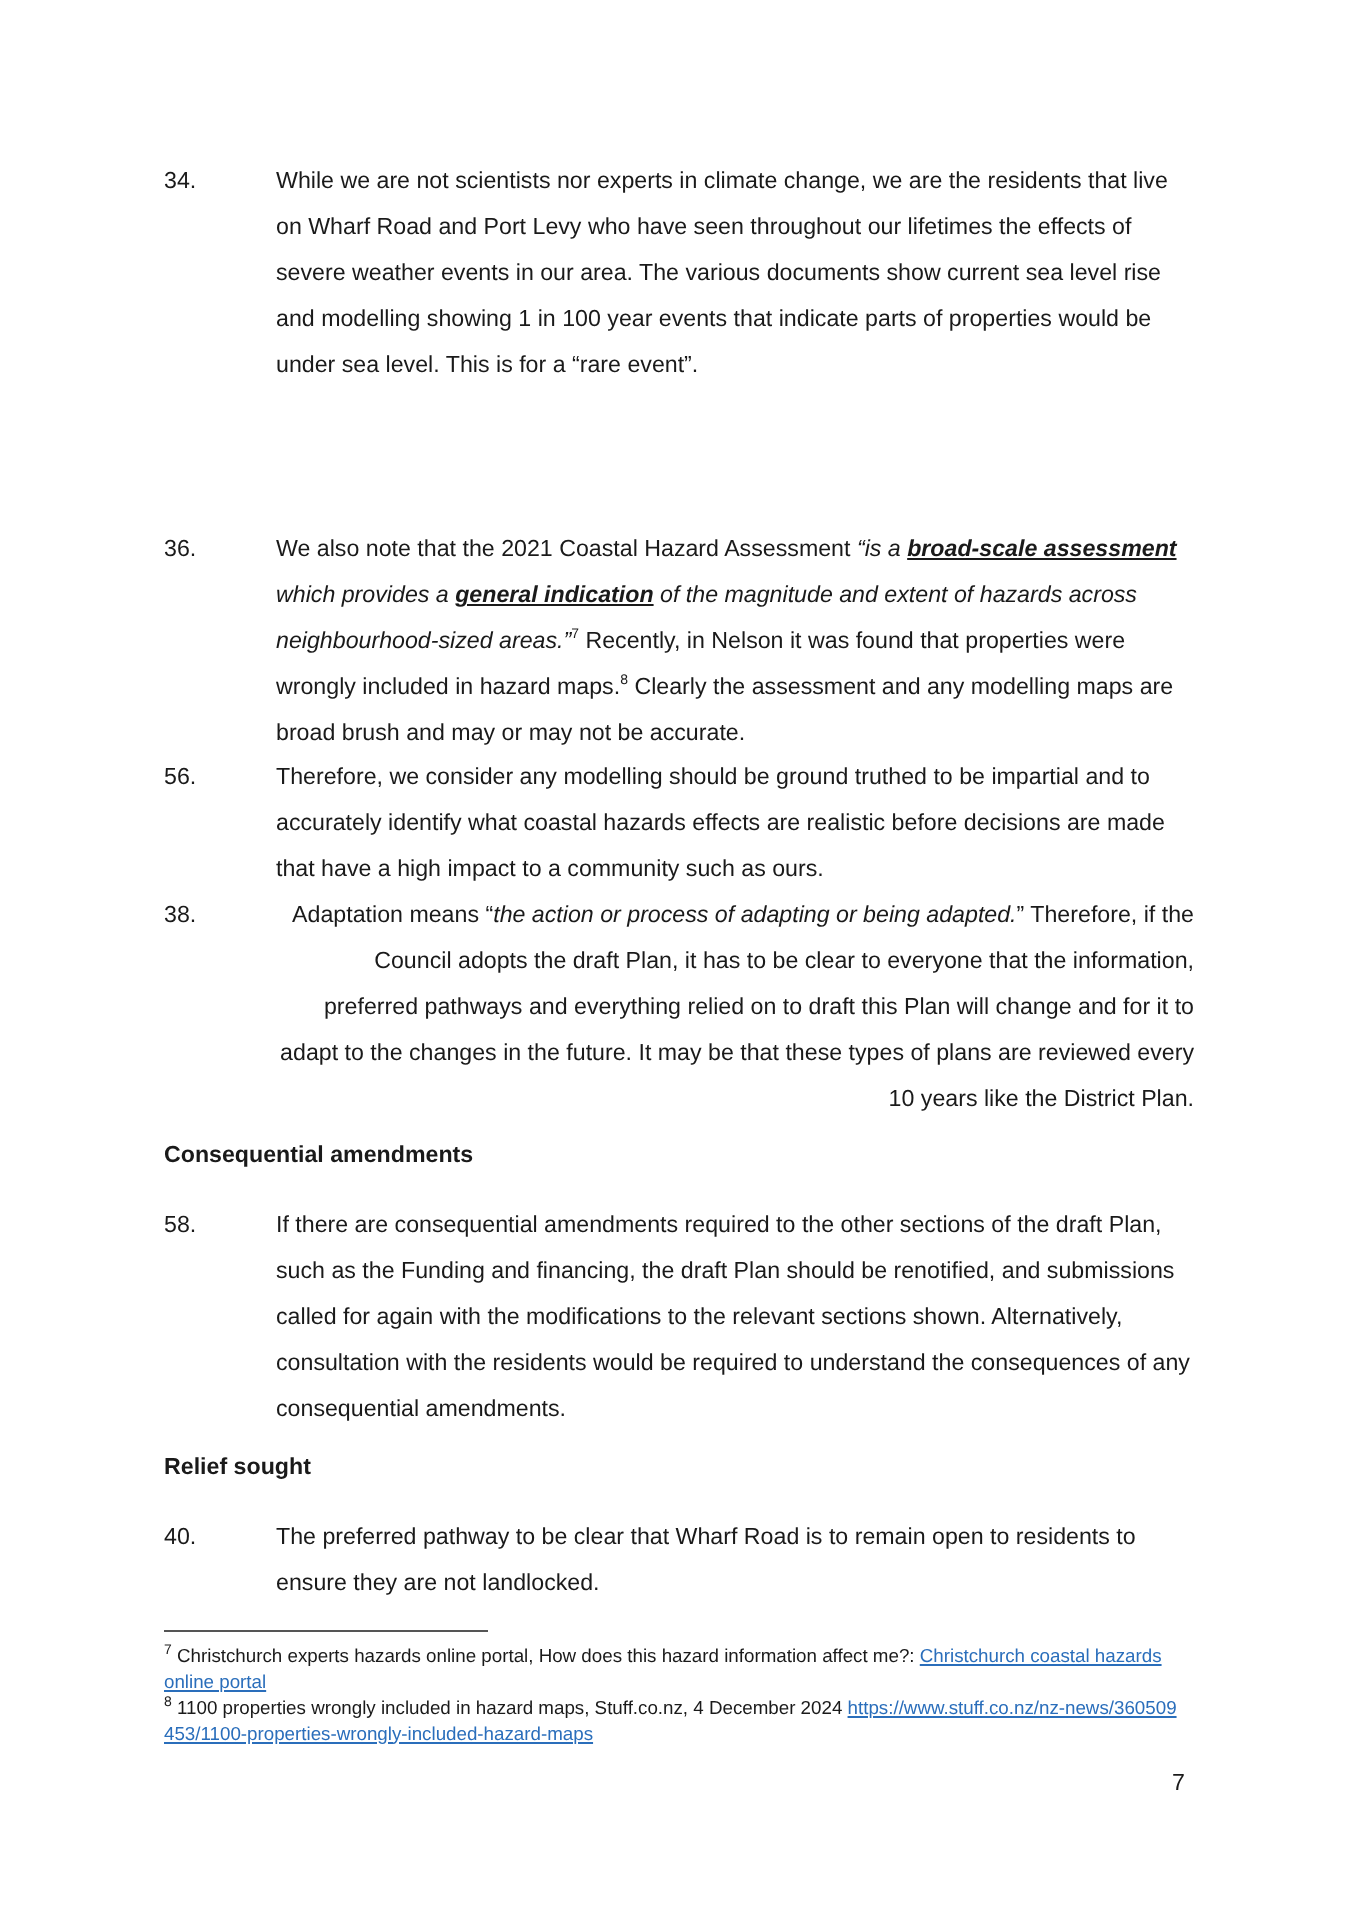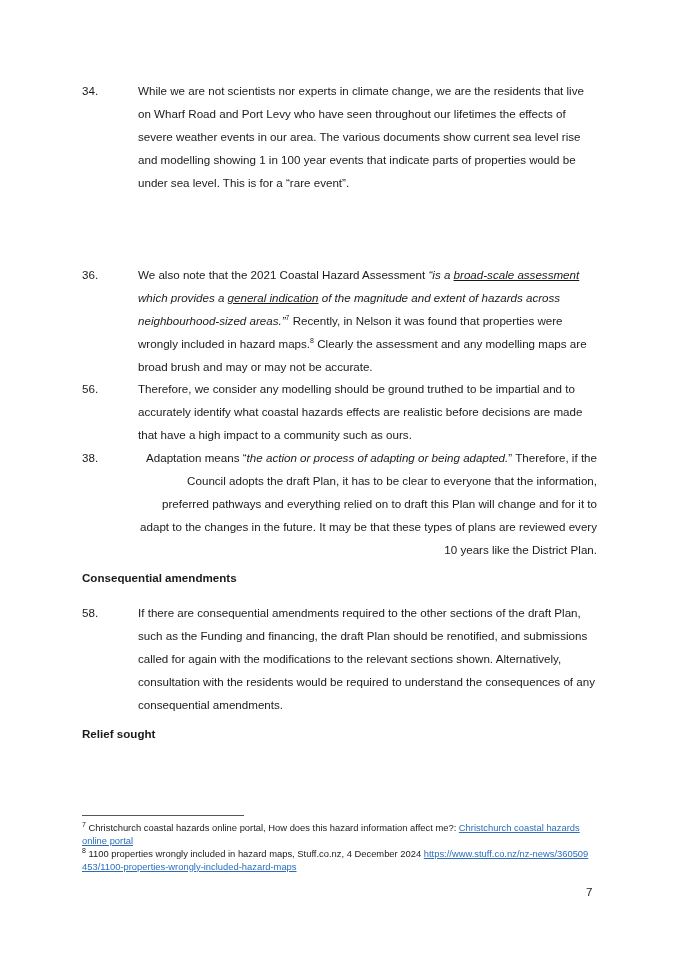--- a/index.html
+++ b/index.html
@@ -10,21 +10,21 @@
   .page { position: absolute; left: 0; top: 0; width: 675px; height: 677px; }
   .para {
     position: absolute; left: 82px; width: 515px;
     font-size: 11.6px; line-height: 23px;
   }
   .para .num { position: absolute; left: 0; top: 0; }
   .para .txt { margin-left: 56px; display: block; }
   .heading {
     position: absolute; left: 82px; font-weight: bold; font-size: 11.6px;
   }
-  em u, u em { text-decoration: underline; }
+  em u, u em { text-decoration: underline; font-weight: bold; }
   sup { font-size: 7px; line-height: 0; vertical-align: super; }
   .fn-rule { position: absolute; left: 82px; top: 815px; width: 162px; height: 1px; background: #555; }
   .footnote { position: absolute; left: 82px; width: 510px; font-size: 9.4px; line-height: 12.5px; }
   .footnote a { color: #2a6ebb; text-decoration: underline; }
   .page-num { position: absolute; left: 586px; top: 885px; font-size: 11.6px; }
 </style>
 </head>
 <body>
 
 <div class="page">
@@ -52,25 +52,29 @@
 
   <div class="heading" style="top:571px;">Consequential amendments</div>
 
   <div class="para" style="top:601px;">
     <span class="num">58.</span>
     <span class="txt">If there are consequential amendments required to the other sections of the draft Plan, such as the Funding and financing, the draft Plan should be renotified, and submissions called for again with the modifications to the relevant sections shown.  Alternatively, consultation with the residents would be required to understand the consequences of any consequential amendments.</span>
   </div>
 
   <div class="heading" style="top:727px;">Relief sought</div>
 
+  <div class="para" style="top:757px;">
+    <span class="num">40.</span>
+    <span class="txt">The preferred pathway to be clear that Wharf Road is to remain open to residents to ensure they are not landlocked.</span>
+  </div>
 
   <div class="fn-rule"></div>
 
   <div class="footnote" style="top:822px;">
-    <sup>7</sup><span> Christchurch coastal hazards online portal, How does this hazard information affect me?: </span><a>Christchurch coastal hazards online portal</a>
+    <sup>7</sup><span> Christchurch experts hazards online portal, How does this hazard information affect me?: </span><a>Christchurch coastal hazards online portal</a>
   </div>
 
   <div class="footnote" style="top:848px;">
     <sup>8</sup><span> 1100 properties wrongly included in hazard maps, Stuff.co.nz, 4 December 2024 </span><a style="word-break: break-all;">https://www.stuff.co.nz/nz-news/360509453/1100-properties-wrongly-included-hazard-maps</a>
   </div>
 
   <div class="page-num">7</div>
 </div>
 
 </body></html>

